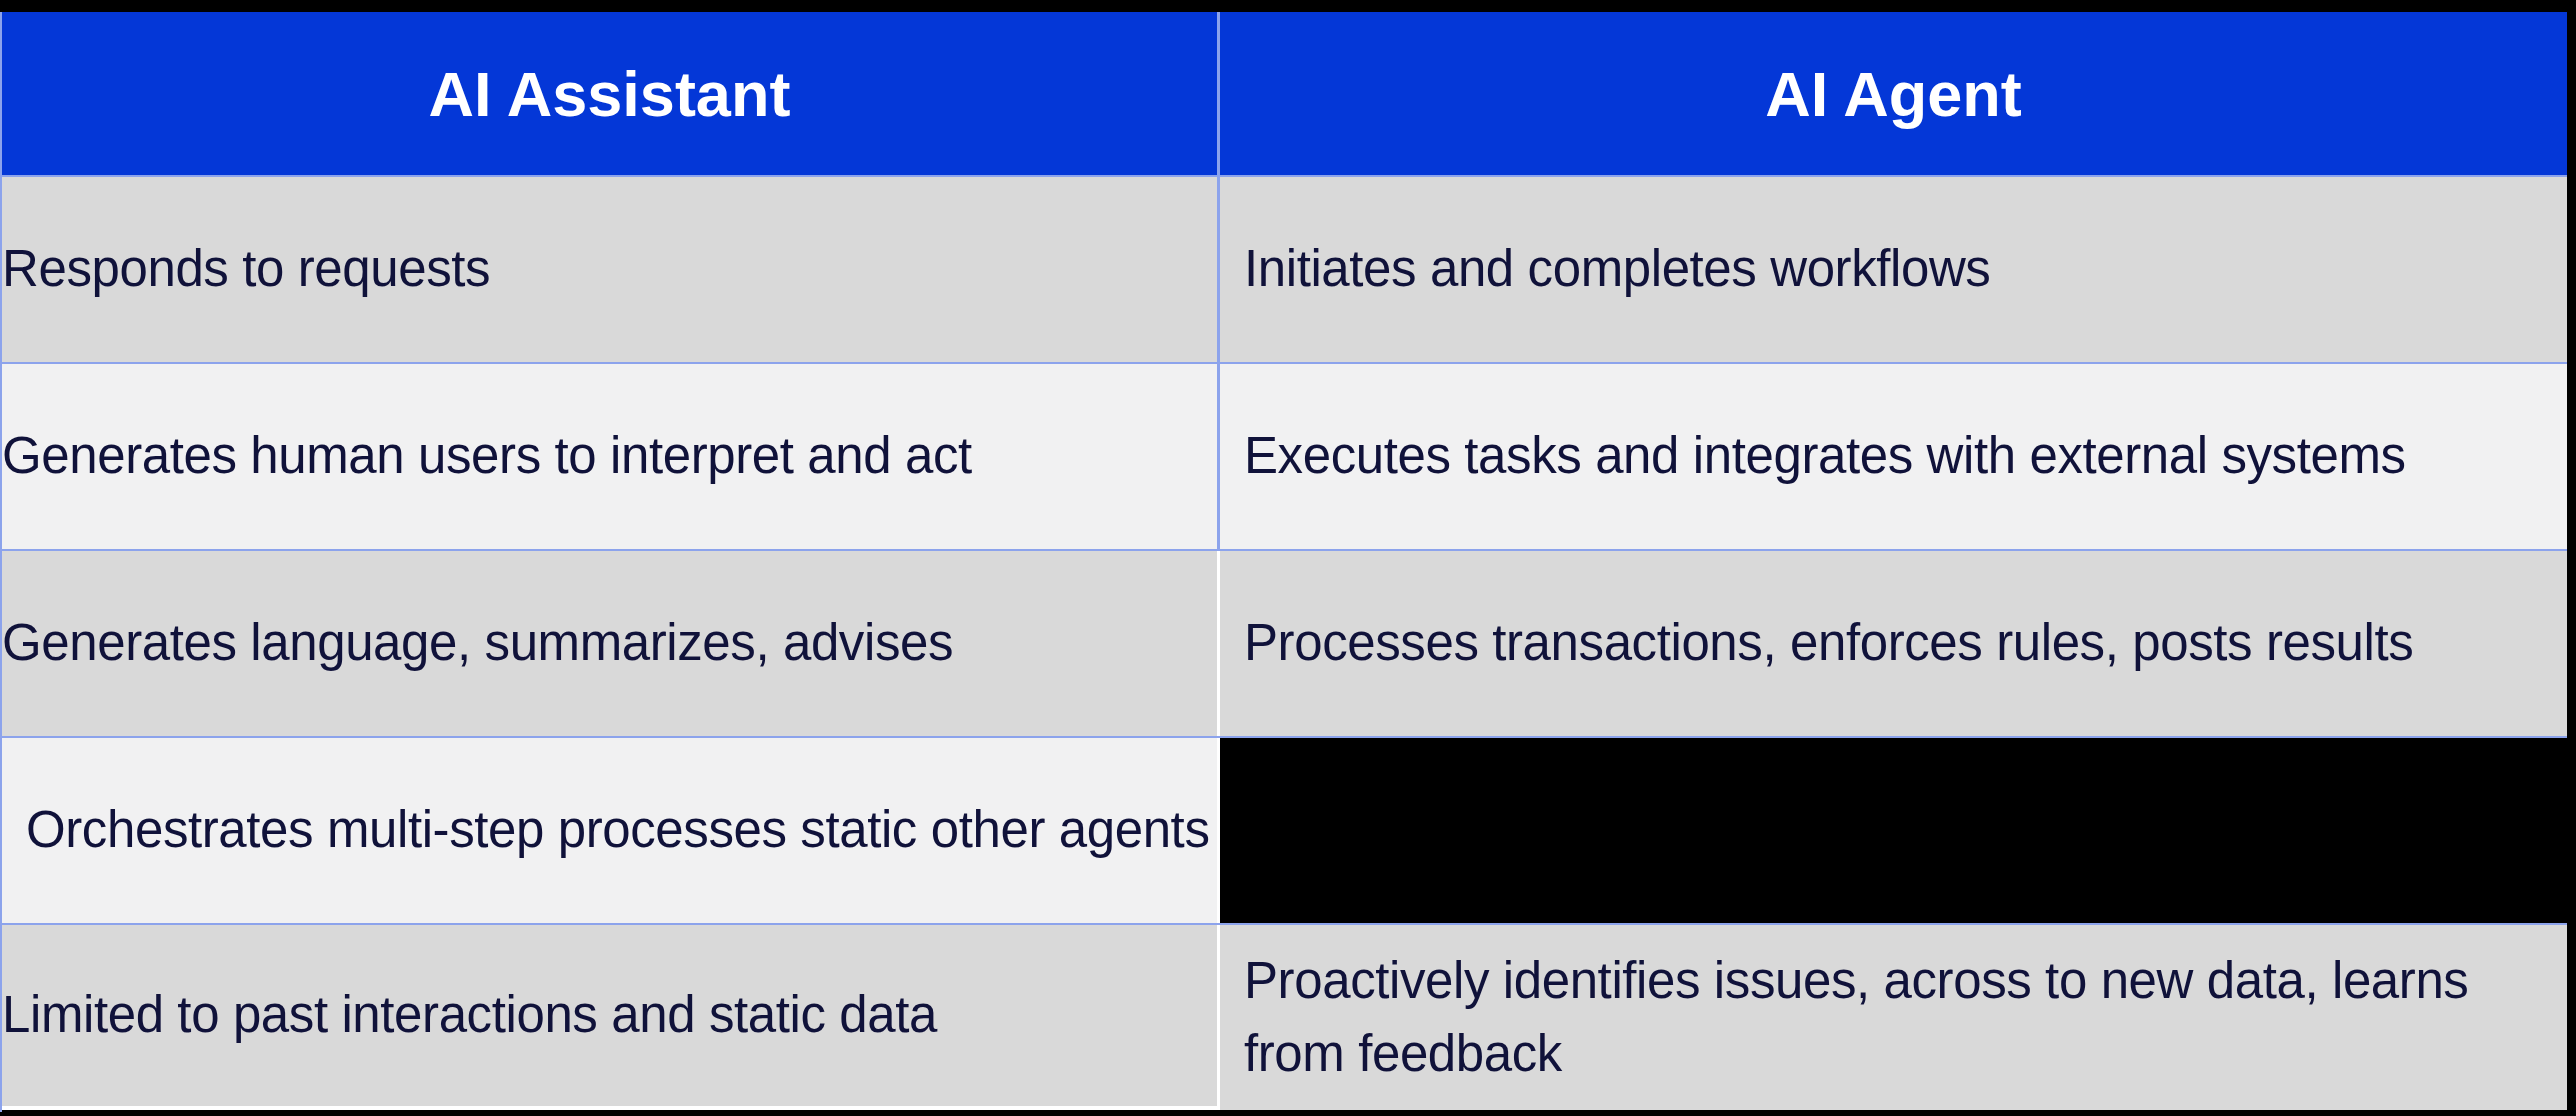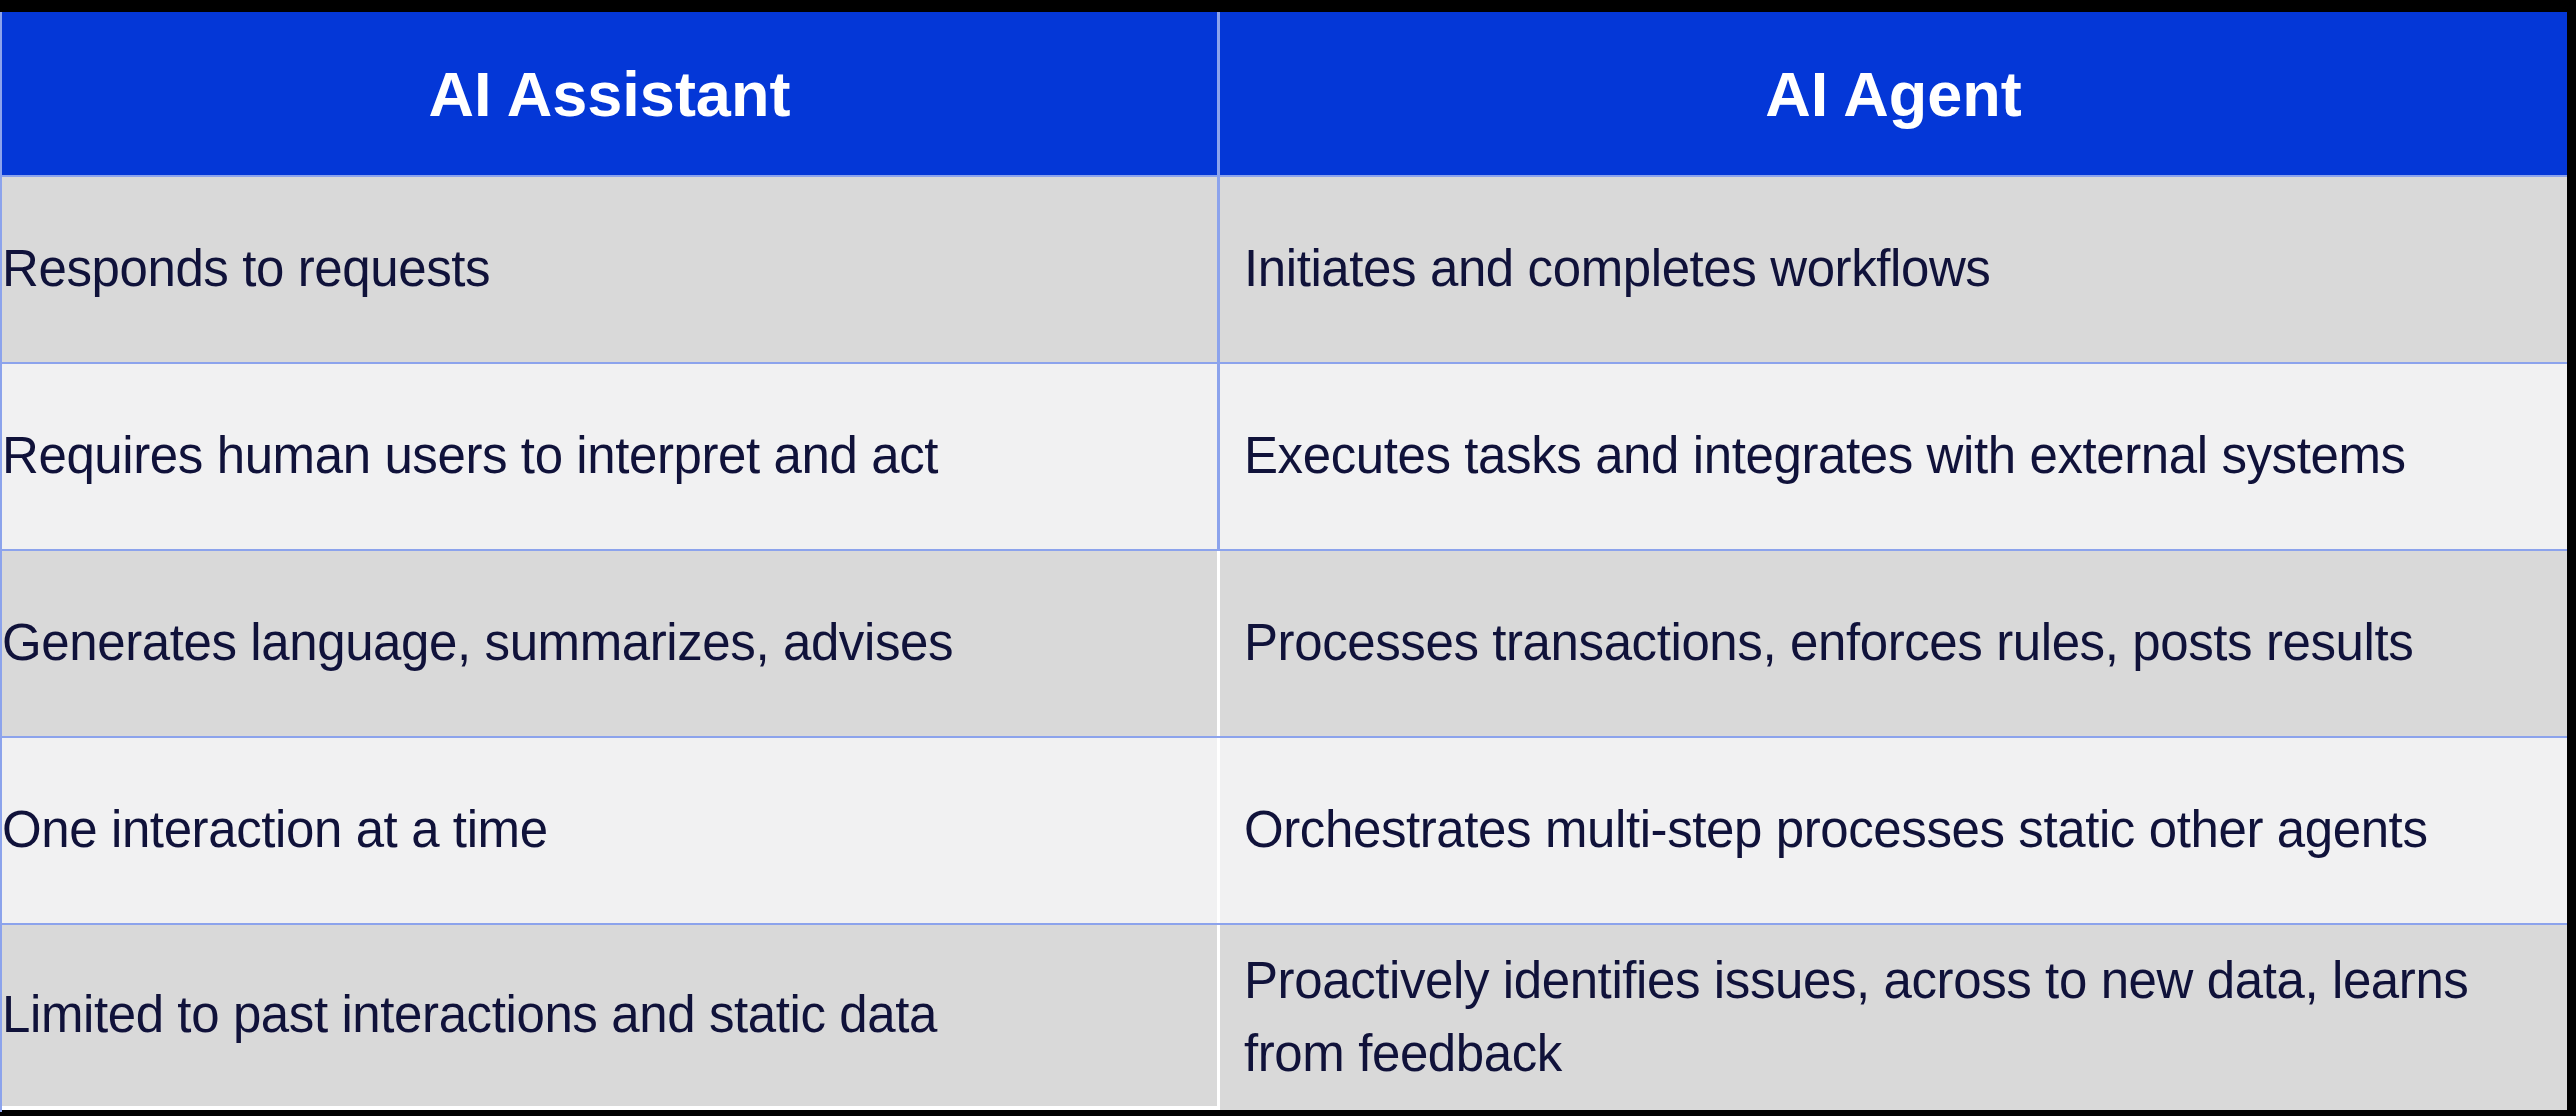--- a/index.html
+++ b/index.html
@@ -95,31 +95,30 @@
     <div class="cell">AI Assistant</div>
     <div class="cell">AI Agent</div>
   </div>
 
   <div class="row body">
     <div class="cell">Responds to requests</div>
     <div class="cell">Initiates and completes workflows</div>
   </div>
 
   <div class="row body">
-    <div class="cell">Requires human users to interpret and act</div>
+    <div class="cell">Generates human users to interpret and act</div>
     <div class="cell">Executes tasks and integrates with external systems</div>
   </div>
 
   <div class="row body">
     <div class="cell">Generates language, summarizes, advises</div>
     <div class="cell">Processes transactions, enforces rules, posts results</div>
   </div>
 
   <div class="row body">
-    <div class="cell">One interaction at a time</div>
     <div class="cell">Orchestrates multi-step processes static other agents</div>
   </div>
 
   <div class="row body">
     <div class="cell">Limited to past interactions and static data</div>
     <div class="cell">Proactively identifies issues, across to new data, learns from feedback</div>
   </div>
 
 </div>
 

